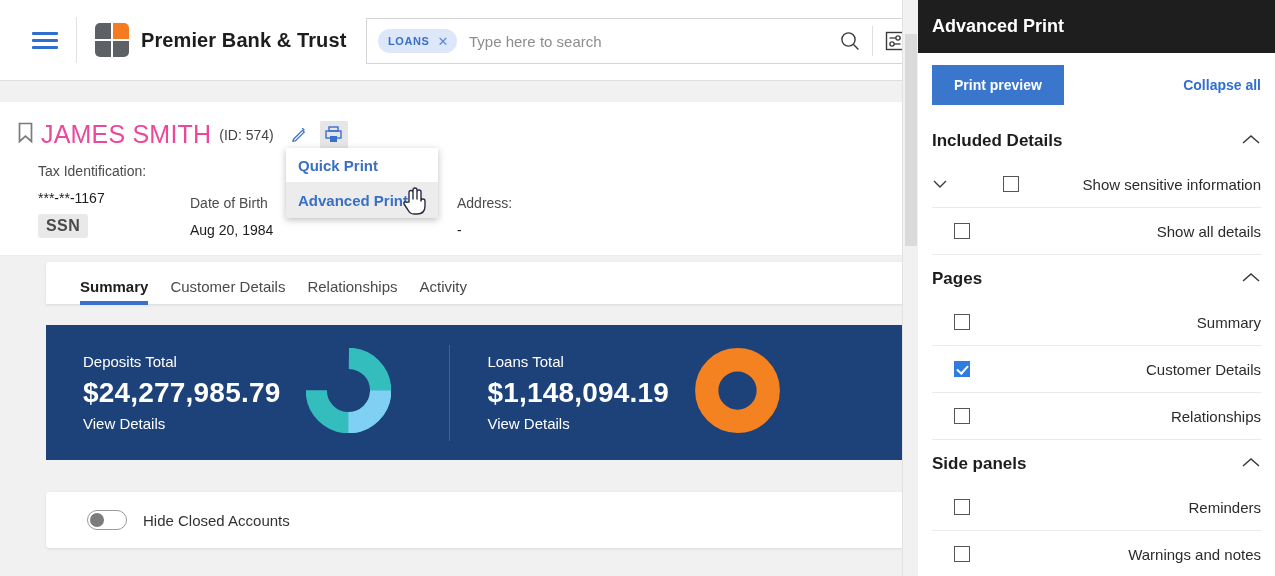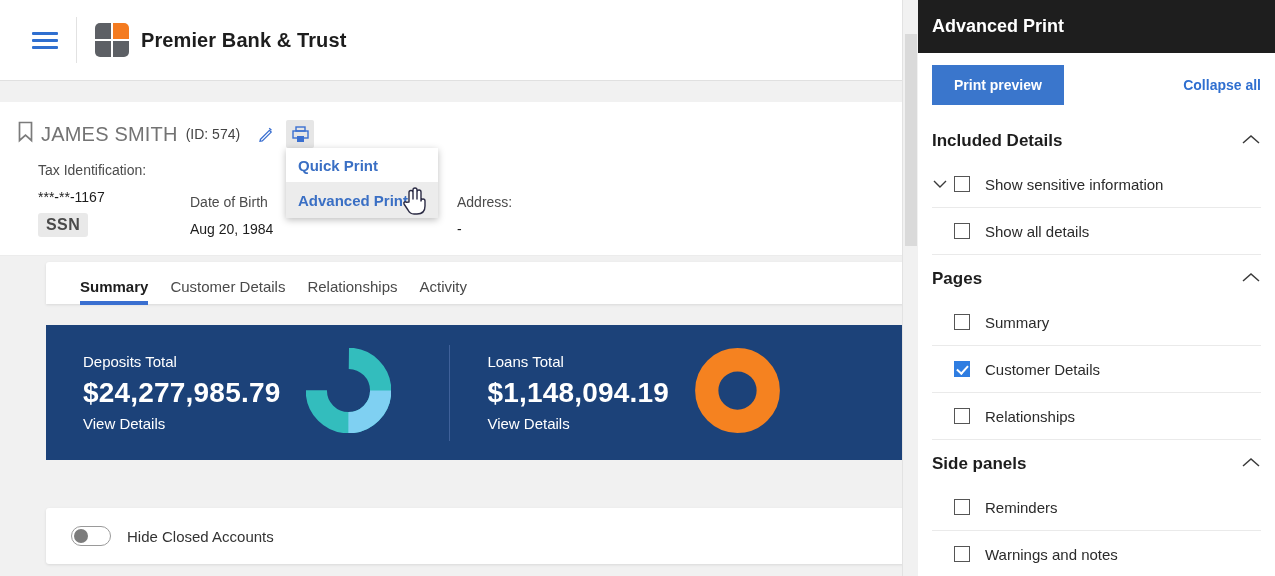--- a/index.html
+++ b/index.html
@@ -47,21 +47,21 @@
   .icon-btn { width: 44px; height: 44px; display: flex; align-items: center; justify-content: center; cursor: pointer; }
   .sep { width: 1px; height: 30px; background: #dedede; }
 
   
   .cust-card {
     position: absolute; left: 0; top: 102px; width: 918px; height: 154px;
     background: #fff; border-bottom: 1px solid #ececec;
   }
   .cust-title { display: flex; align-items: center; padding: 18px 0 0 16px; }
   .bookmark { margin-right: 6px; }
-  .cust-name { font-size: 20px; color: #737373; letter-spacing: .2px; }
+  .cust-name { font-size: 25px; color: #ec4899; letter-spacing: .2px; }
   .cust-id { font-size: 14px; color: #444; margin-left: 8px; }
   .act-btn { width: 28px; height: 28px; display: flex; align-items: center; justify-content: center; cursor: pointer; border-radius: 2px; }
   .act-btn.edit { margin-left: 12px; }
   .act-btn.print { margin-left: 6px; background: #e6e6e6; }
 
   .fields { display: flex; padding: 14px 0 0 38px; font-size: 14px; align-items: flex-end; }
   .field { width: 152px; }
   .field.addr { width: auto; margin-left: 115px; }
   .field-label { color: #4b4b4b; }
   .field-value { color: #1d1d1d; margin-top: 11px; }
@@ -105,21 +105,21 @@
   .bn-label { font-size: 15px; font-weight: normal; }
   .bn-value { font-size: 28px; font-weight: bold; margin: 7px 0 6px; letter-spacing: .2px; }
   .bn-link { font-size: 15px; cursor: pointer; }
   .bn-chart { margin-left: 26px; }
   .bn-div { width: 1px; height: 96px; background: #3f619a; margin-left: 58px; }
 
   
   .hide-card {
     position: absolute; left: 46px; top: 492px; width: 872px; height: 56px;
     background: #fff; border-radius: 3px; box-shadow: 0 1px 3px rgba(0,0,0,.10);
-    display: flex; align-items: center; padding-left: 25px; margin-top: 16px;
+    display: flex; align-items: center; padding-left: 41px;
   }
   .toggle { width: 40px; height: 20px; border-radius: 10px; border: 1px solid #9a9a9a; background: #fff; position: relative; cursor: pointer; }
   .toggle .knob { position: absolute; left: 2px; top: 2px; width: 14px; height: 14px; border-radius: 50%; background: #7c7c7c; }
   .hide-label { margin-left: 16px; font-size: 15px; color: #333; }
 
   
   .page-scroll { position: absolute; left: 902px; top: 0; width: 16px; height: 576px; background: #f1f1f1; border-left: 1px solid #e2e2e2; }
   .page-scroll .thumb { position: absolute; left: 2px; top: 34px; width: 12px; height: 212px; background: #dadada; border-radius: 0; }
 
   
@@ -131,21 +131,21 @@
     background: #3a76cc; color: #fff; border: 0; font-size: 14px; font-weight: bold;
     padding: 12px 22px; cursor: pointer; font-family: "Liberation Sans", sans-serif;
   }
   .link-btn { color: #2f6fd0; font-size: 14px; font-weight: bold; cursor: pointer; }
 
   .section-head { display: flex; align-items: center; justify-content: space-between; padding: 14px 14px 10px 14px; }
   .section-title { font-size: 17px; font-weight: bold; color: #1d1d1d; }
   .chev { cursor: pointer; }
   .opt-row {
     display: flex; align-items: center; height: 47px; margin: 0 14px;
-    border-bottom: 1px solid #eaeaea; cursor: pointer;
+    border-bottom: 1px solid #eaeaea; cursor: pointer; justify-content: space-between;
   }
   .opt-row .expander { width: 22px; display: flex; align-items: center; }
   .opt-row.indent { padding-left: 22px; }
   .cbox { width: 16px; height: 16px; border: 1.6px solid #555; background: #fff; flex: 0 0 auto; }
   .cbox.checked { background: #2f7de1; border-color: #2f7de1; position: relative; }
   .cbox.checked::after {
     content: ""; position: absolute; left: 4px; top: 1px; width: 5px; height: 9px;
     border: solid #fff; border-width: 0 2px 2px 0; transform: rotate(42deg);
   }
   .opt-label { margin-left: 15px; font-size: 15px; color: #2b2b2b; }
@@ -166,20 +166,43 @@
       <div class="logo">
         <i></i>
           <i></i>
           <i></i>
           <i></i>
       </div>
       <div class="brand-name">Premier Bank &amp; Trust</div>
     </div>
   </div>
 
+  <div class="searchwrap">
+    <div class="chip">
+      <span>LOANS</span>
+      <span class="x">✕</span>
+    </div>
+    <input class="search-input" type="text" placeholder="Type here to search" style="">
+    <div class="icon-btn">
+      <svg width="22" height="22" viewBox="0 0 22 22">
+          <circle cx="9.5" cy="9.5" r="6.6" fill="none" stroke="#3a3a3a" stroke-width="1.4"></circle>
+          <line x1="14.3" y1="14.3" x2="19.4" y2="19.4" stroke="#3a3a3a" stroke-width="1.4"></line>
+        </svg>
+    </div>
+    <div class="sep"></div>
+    <div class="icon-btn">
+      <svg width="24" height="24" viewBox="0 0 24 24">
+        <rect x="3.5" y="3.5" width="17" height="17" fill="none" stroke="#3a3a3a" stroke-width="1.4"></rect>
+        <line x1="6.5" y1="9" x2="17.5" y2="9" stroke="#3a3a3a" stroke-width="1.3"></line>
+        <line x1="6.5" y1="15" x2="17.5" y2="15" stroke="#3a3a3a" stroke-width="1.3"></line>
+        <circle cx="15" cy="9" r="2.1" fill="#fff" stroke="#3a3a3a" stroke-width="1.3"></circle>
+        <circle cx="9" cy="15" r="2.1" fill="#fff" stroke="#3a3a3a" stroke-width="1.3"></circle>
+      </svg>
+    </div>
+  </div>
 
   <div class="cust-card">
     <div class="cust-title">
       <span class="bookmark">
         <svg width="19" height="24" viewBox="0 0 19 24">
             <path d="M3.5 2.5 h12 v18 l-6 -5.4 l-6 5.4 z" fill="none" stroke="#7b7b7b" stroke-width="1.7"></path>
           </svg>
       </span>
       <span class="cust-name">JAMES SMITH</span>
       <span class="cust-id">(ID: 574)</span>

